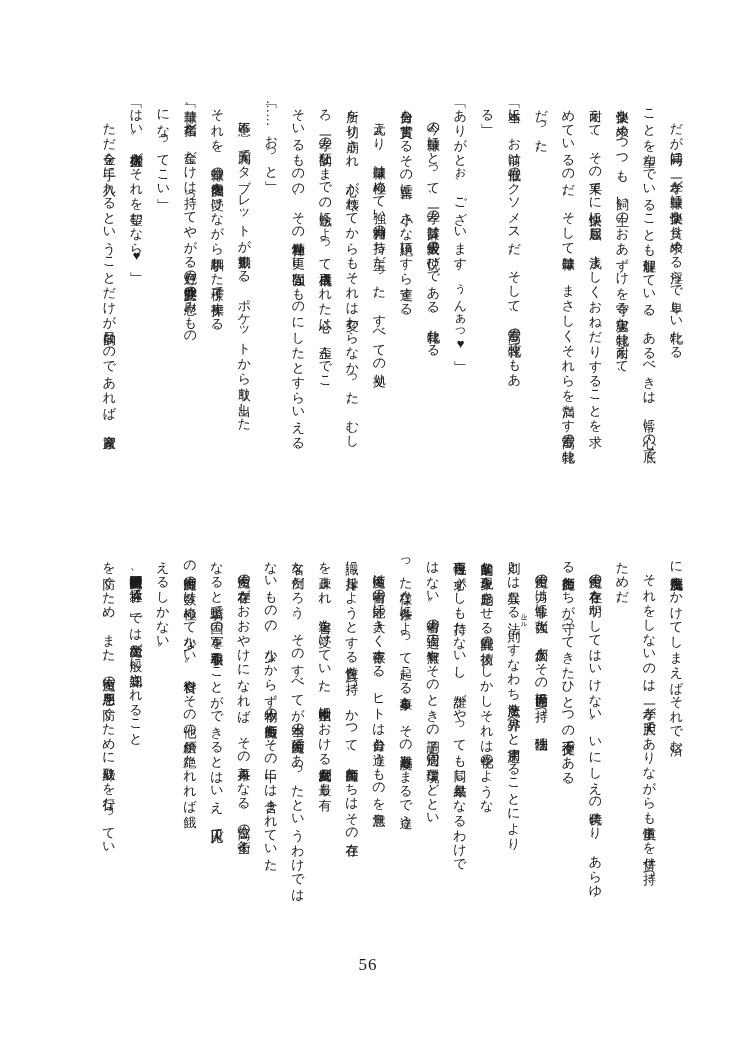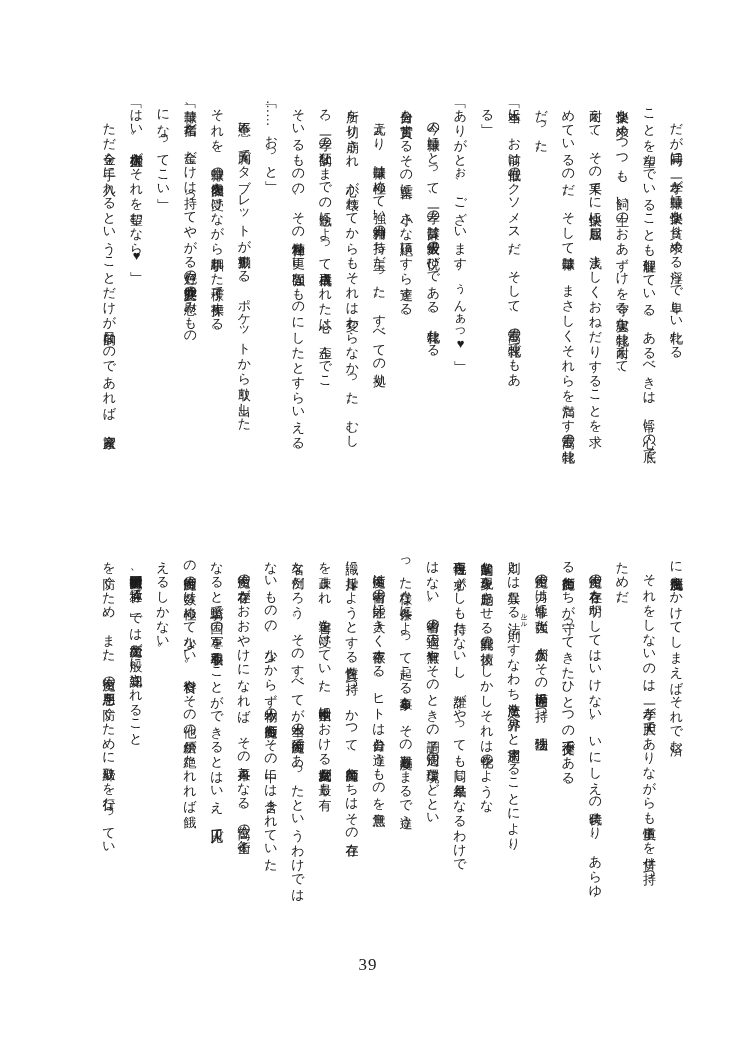--- a/index.html
+++ b/index.html
@@ -88,15 +88,15 @@
     <p class="ln">名な例だろう。そのすべてが本当の魔術師であったというわけでは</p>
     <p class="ln">ないものの、少なからず本物の魔術師もその中には含まれていた。</p>
     <p class="ln ind">魔術の存在がおおやけになれば、その再来となる。高位の術士と</p>
     <p class="ln">なると単騎で一国の軍を相手取ることができるとはいえ、人口比で</p>
     <p class="ln">の魔術師の数は極めて少ない。食料やその他の供給が絶たれれば餓</p>
     <p class="ln">えるしかない。</p>
     <p class="ln ind">国際科学技術研究所、通称「NSL」では魔術が一般に認知されること</p>
     <p class="ln">を防ぐため、また、魔術の悪用を防ぐために取締りを行なってい</p>
   </div>
 
-  <div class="pageno">39</div>
+  <div class="pageno">56</div>
 
 </div>
 
 </body></html>

